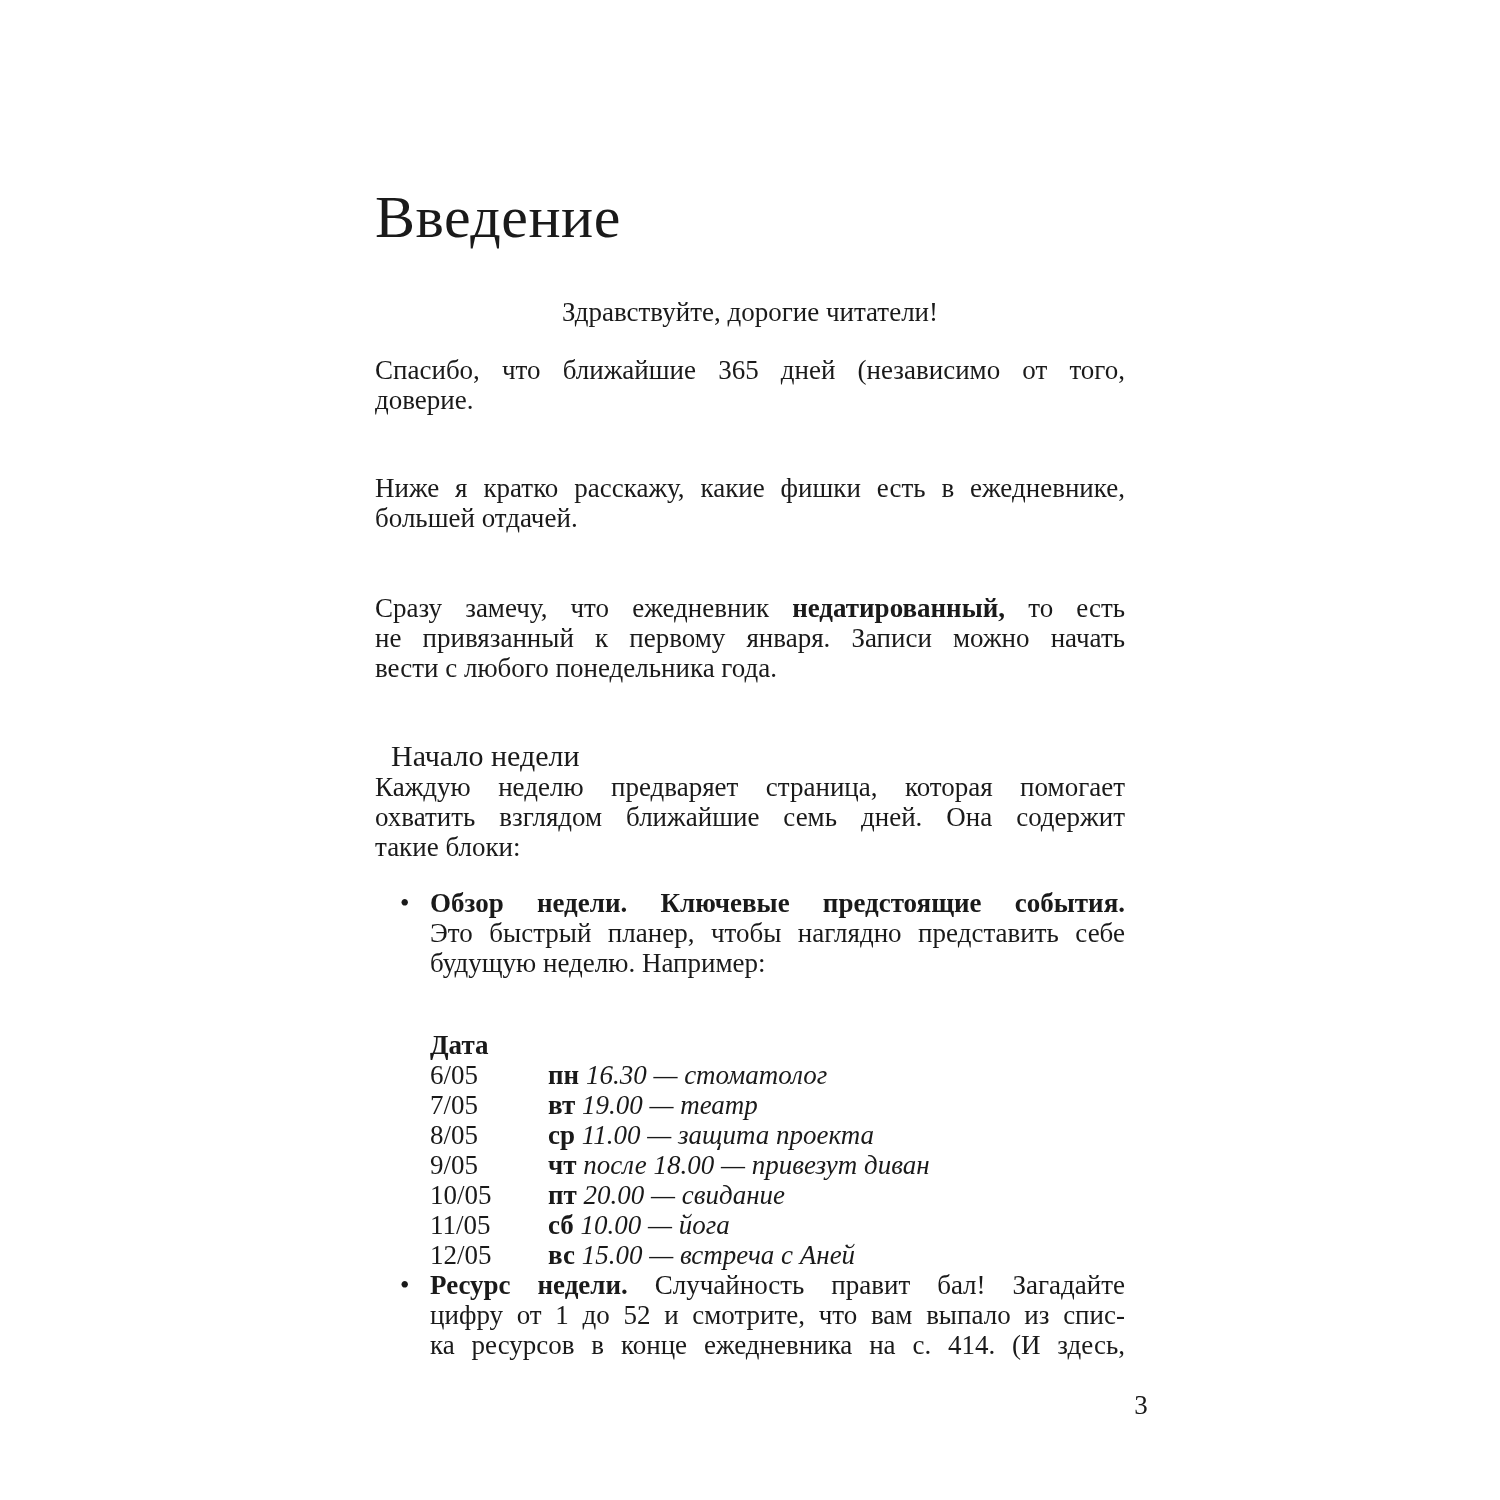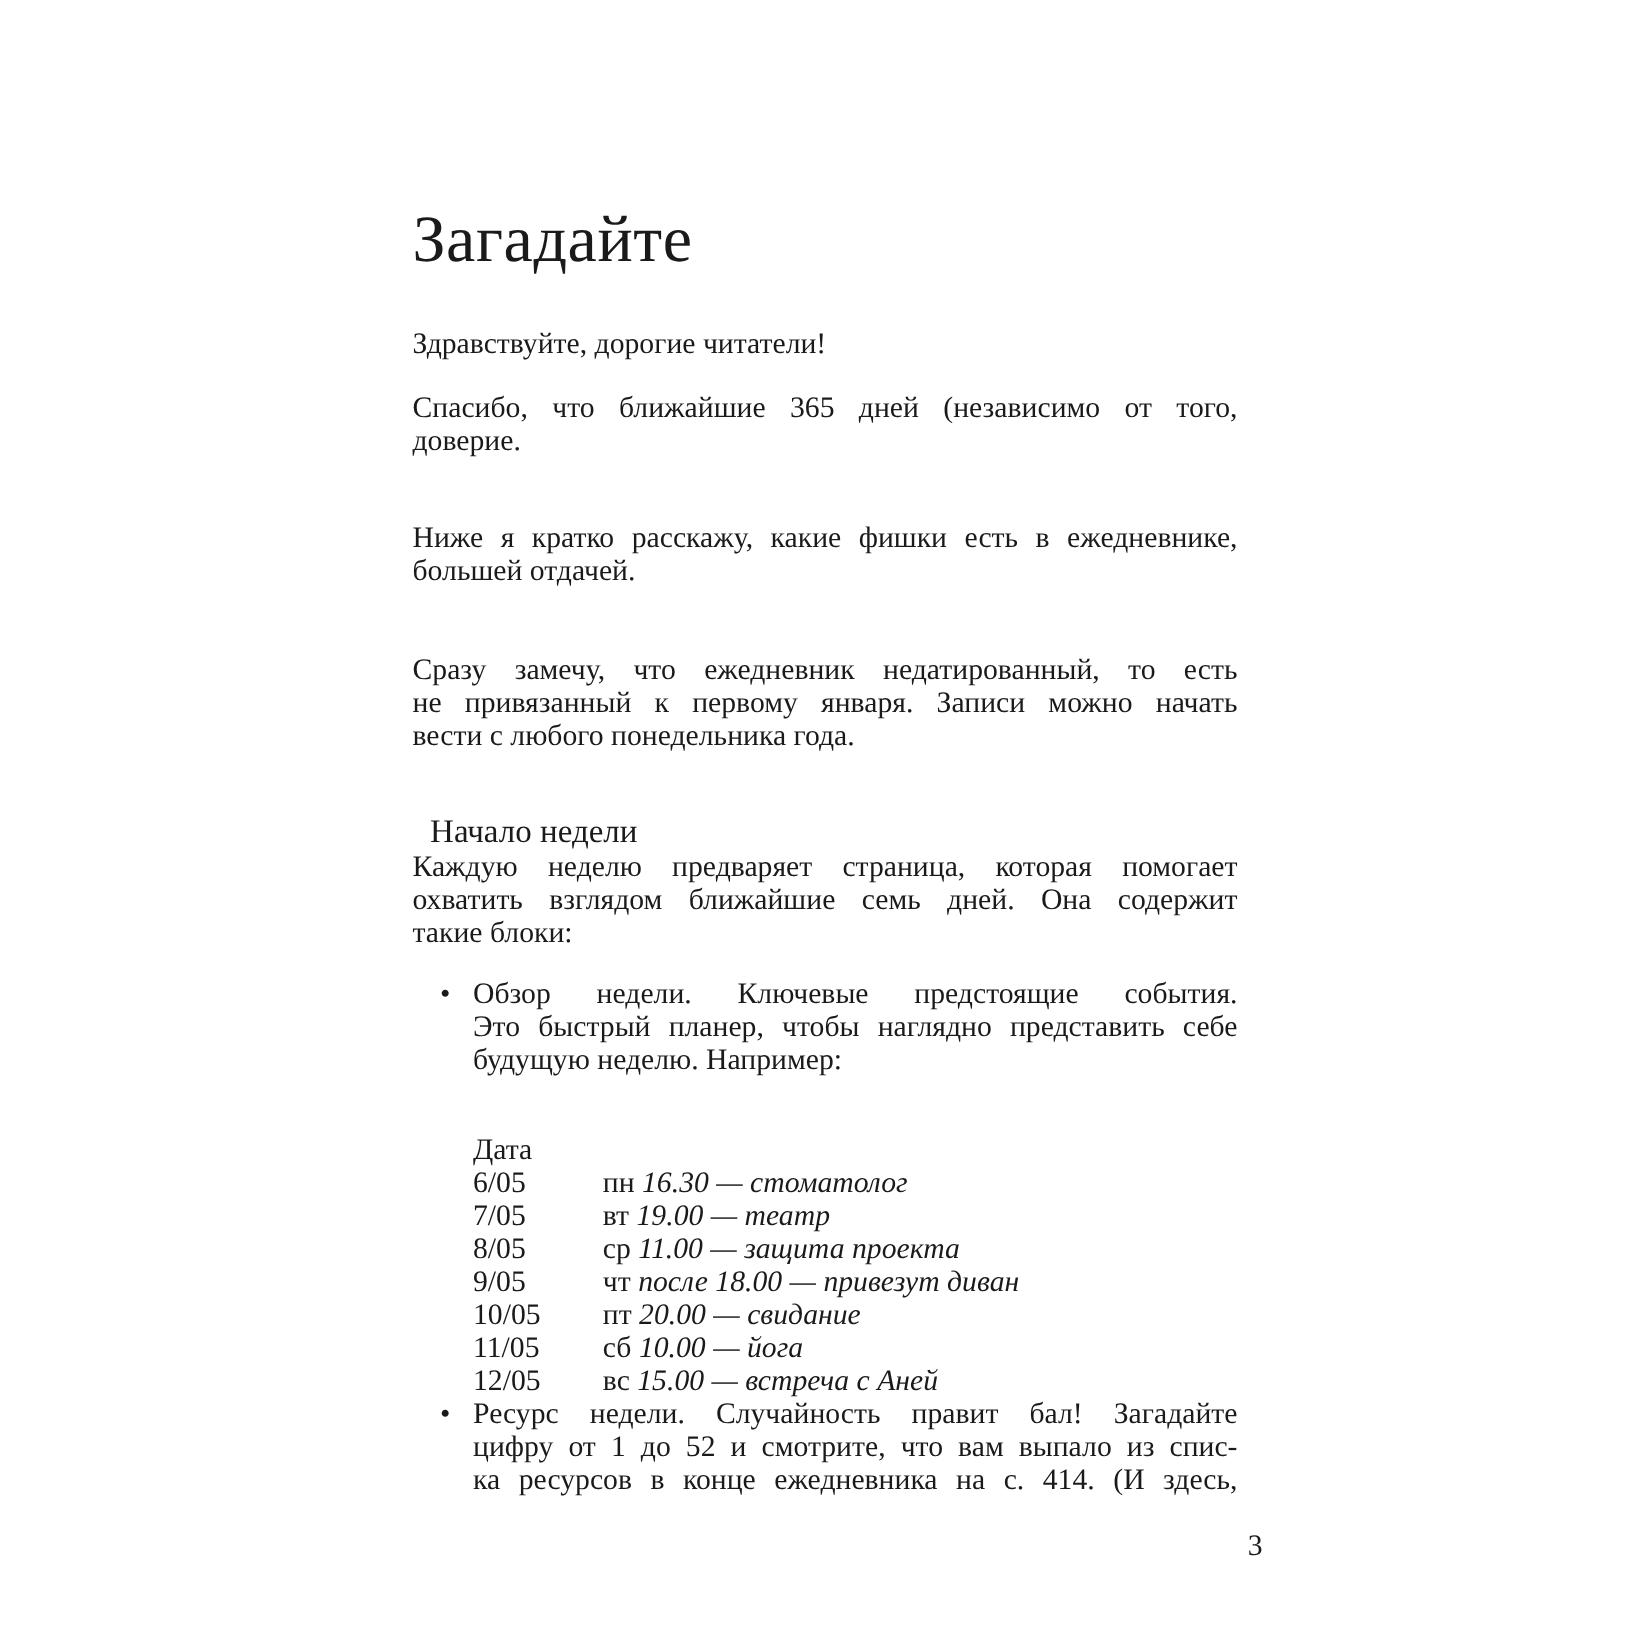--- a/index.html
+++ b/index.html
@@ -30,21 +30,21 @@
   .ln {
     font-size: 27px;
     line-height: 30px;
     white-space: nowrap;
   }
   .jl {
     white-space: normal;
     text-align: justify;
     text-align-last: justify;
   }
-  .b { font-weight: normal; }
+  .b { font-weight: bold; }
   .i { font-style: italic; }
 
   .bullet-block { padding-left: 55px; box-sizing: border-box; }
   .bullet-marker {
     position: absolute;
     left: 25px;
     top: 0;
     font-size: 27px;
     line-height: 30px;
   }
@@ -61,23 +61,23 @@
     text-align: center;
     font-size: 27px;
     line-height: 30px;
   }
 </style>
 </head>
 <body>
 
 <div class="page">
 
-  <h1 class="abs title" style="top:186px;">Загадайте</h1>
+  <h1 class="abs title" style="top:186px;">Введение</h1>
 
-  <div class="abs" style="top:297px;">
+  <div class="abs" style="top:297px;text-align:center;">
     <div class="ln">Здравствуйте, дорогие читатели!</div>
   </div>
 
   <div class="abs" style="top:355px;">
     <div class="ln jl">Спасибо, что ближайшие 365 дней (независимо от того,</div>
     <div class="ln">доверие.</div>
   </div>
 
   <div class="abs" style="top:473px;">
     <div class="ln jl">Ниже я кратко расскажу, какие фишки есть в ежедневнике,</div>

